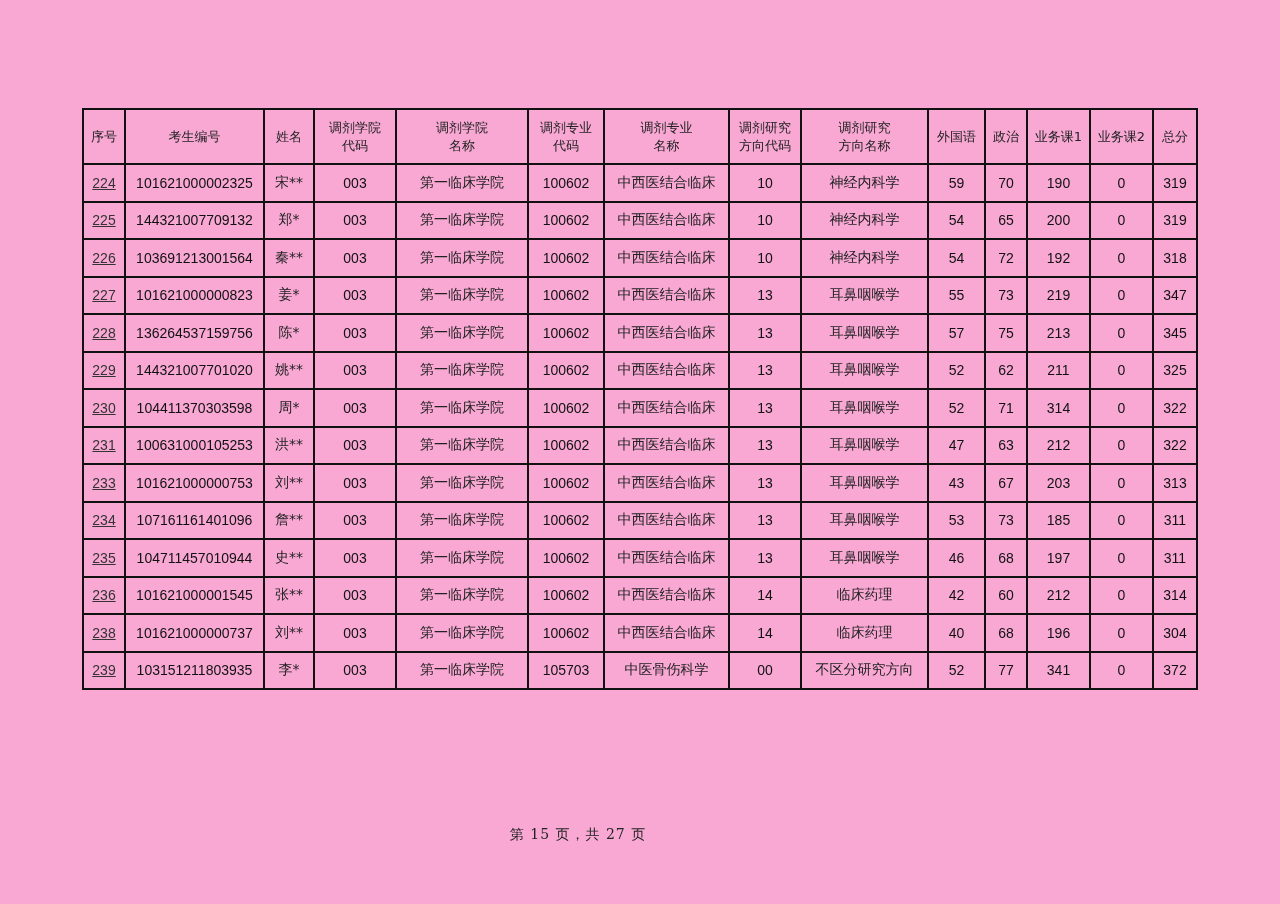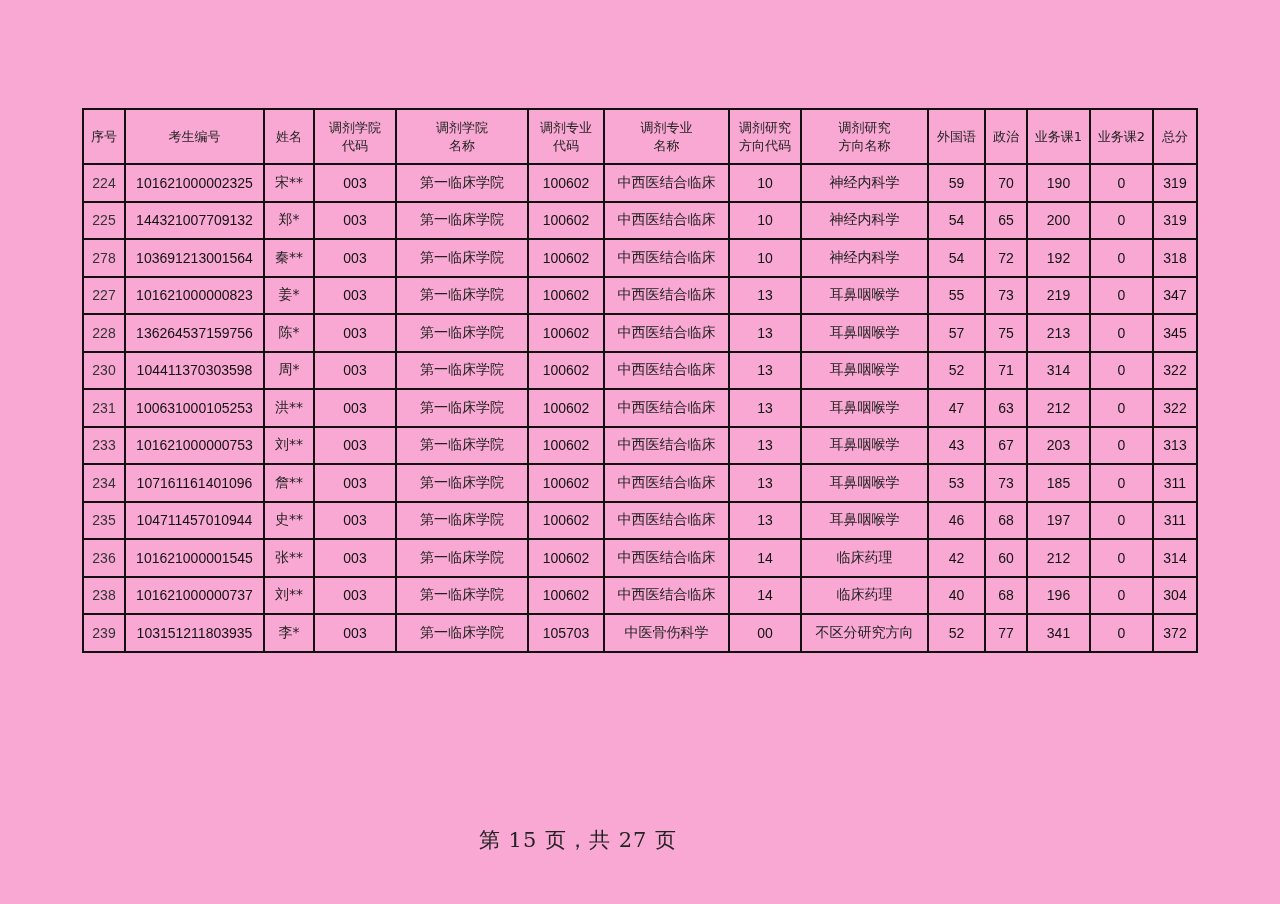--- a/index.html
+++ b/index.html
@@ -6,25 +6,25 @@
   body { width:1280px; height:904px; position:relative; overflow:hidden;
          font-family:"DejaVu Sans", "Liberation Sans", sans-serif; color:#111; }
   .page { position:absolute; left:0; top:0; width:1280px; height:904px; background:#f9a8d4; }
   table.grid { position:absolute; left:82px; top:108px; border-collapse:collapse;
                table-layout:fixed; width:1114px; }
   table.grid td, table.grid th { border:2px solid #111; text-align:center; vertical-align:middle;
                padding:0; overflow:hidden; white-space:nowrap; }
   table.grid th { height:53px; font-weight:normal; font-size:13px; line-height:18px; color:#222; white-space:normal; }
   table.grid td { height:35.5px; font-size:14px; }
   td.num { font-family:"Liberation Sans", sans-serif; font-size:15px; color:#111; }
-  td.seq { font-family:"Liberation Sans", sans-serif; font-size:13.5px; color:#333; }
+  td.seq { font-family:"Liberation Sans", sans-serif; font-size:13.5px; color:#333;text-decoration:underline; }
   td.zh { font-size:13px; color:#222; }
   td.name { font-size:12.5px; color:#222; }
   .footer { position:absolute; left:0; width:1156px; top:826px; text-align:center;
-            font-family:"DejaVu Serif", "Liberation Serif", serif; font-size:21px; color:#222; letter-spacing:1px; }
+            font-family:"DejaVu Serif", "Liberation Serif", serif; font-size:14px; color:#222; letter-spacing:1px; }
 </style>
 </head>
 <body>
 
 <div class="page">
   <table class="grid">
     <colgroup>
       <col style="width:42px">
         <col style="width:139px">
         <col style="width:50px">
@@ -85,21 +85,21 @@
           <td class="zh">中西医结合临床</td>
           <td class="num">10</td>
           <td class="zh">神经内科学</td>
           <td class="num">54</td>
           <td class="num">65</td>
           <td class="num">200</td>
           <td class="num">0</td>
           <td class="num">319</td>
         </tr>
         <tr>
-          <td class="seq">278</td>
+          <td class="seq">226</td>
           <td class="num">103691213001564</td>
           <td class="name">秦**</td>
           <td class="num">003</td>
           <td class="zh">第一临床学院</td>
           <td class="num">100602</td>
           <td class="zh">中西医结合临床</td>
           <td class="num">10</td>
           <td class="zh">神经内科学</td>
           <td class="num">54</td>
           <td class="num">72</td>
@@ -131,20 +131,36 @@
           <td class="zh">第一临床学院</td>
           <td class="num">100602</td>
           <td class="zh">中西医结合临床</td>
           <td class="num">13</td>
           <td class="zh">耳鼻咽喉学</td>
           <td class="num">57</td>
           <td class="num">75</td>
           <td class="num">213</td>
           <td class="num">0</td>
           <td class="num">345</td>
+        </tr>
+        <tr>
+          <td class="seq">229</td>
+          <td class="num">144321007701020</td>
+          <td class="name">姚**</td>
+          <td class="num">003</td>
+          <td class="zh">第一临床学院</td>
+          <td class="num">100602</td>
+          <td class="zh">中西医结合临床</td>
+          <td class="num">13</td>
+          <td class="zh">耳鼻咽喉学</td>
+          <td class="num">52</td>
+          <td class="num">62</td>
+          <td class="num">211</td>
+          <td class="num">0</td>
+          <td class="num">325</td>
         </tr>
         <tr>
           <td class="seq">230</td>
           <td class="num">104411370303598</td>
           <td class="name">周*</td>
           <td class="num">003</td>
           <td class="zh">第一临床学院</td>
           <td class="num">100602</td>
           <td class="zh">中西医结合临床</td>
           <td class="num">13</td>

